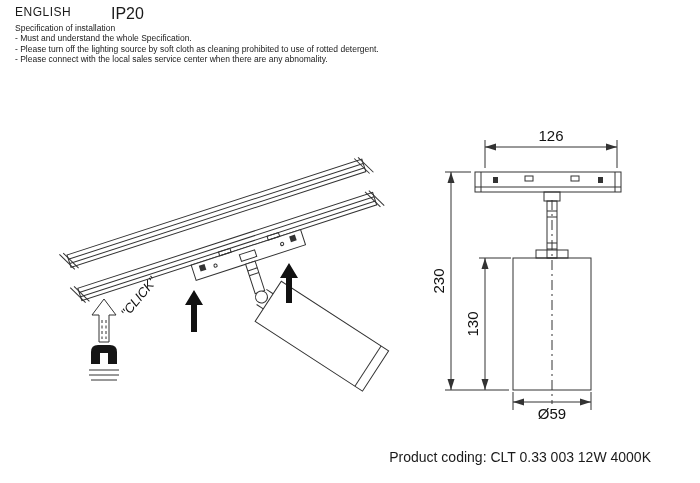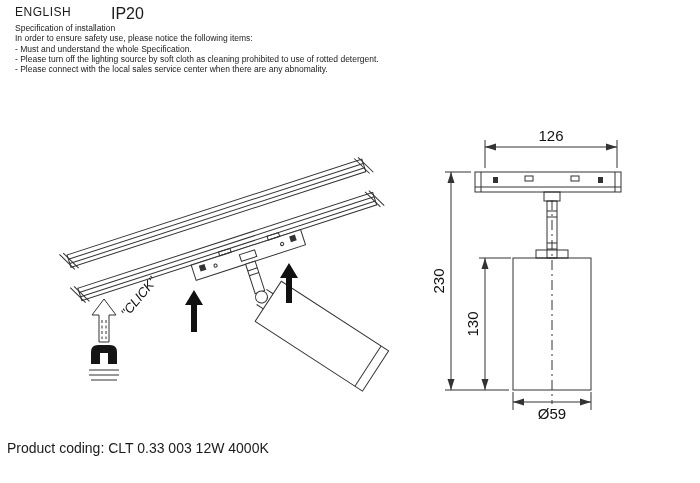--- a/index.html
+++ b/index.html
@@ -5,34 +5,33 @@
   html,body{margin:0;padding:0;background:#fff;}
   .page{
     position:relative;width:700px;height:483px;background:#ffffff;
     font-family:"Liberation Sans", sans-serif;color:#1a1a1a;overflow:hidden;margin-left:7px;
   }
   .lang-label{position:absolute;left:8px;top:5px;font-size:12px;letter-spacing:.5px;}
   .ip-label{position:absolute;left:104px;top:5px;font-size:16px;}
   .spec-block{position:absolute;left:8px;top:23px;width:430px;font-size:8.5px;line-height:10.3px;}
   .spec-block div{white-space:nowrap;}
   .drawing{position:absolute;left:0;top:0;width:700px;height:483px;}
-  .product-coding{position:absolute;left:0;top:440px;width:644px;text-align:left;font-size:14px;}
+  .product-coding{position:absolute;left:0;top:449px;width:644px;text-align:right;font-size:14px;}
   svg text{font-family:"Liberation Sans", sans-serif;}
 </style>
 </head>
 <body>
 
 <div class="page">
 
   <span class="lang-label">ENGLISH</span>
   <span class="ip-label">IP20</span>
 
   <div class="spec-block">
     <div>Specification of installation</div>
-    <div>In order to ensure safety use, please notice the following items:</div>
     <div>- Must and understand the whole Specification.</div>
     <div>- Please turn off the lighting source by soft cloth as cleaning prohibited to use of rotted detergent.</div>
     <div>- Please connect with the local sales service center when there are any abnomality.</div>
   </div>
 
   <svg class="drawing" viewBox="0 0 700 483" width="700" height="483">
 
     <g stroke="#333" fill="none" stroke-width="1">
       <g transform="translate(60,255) rotate(-18)">
 

